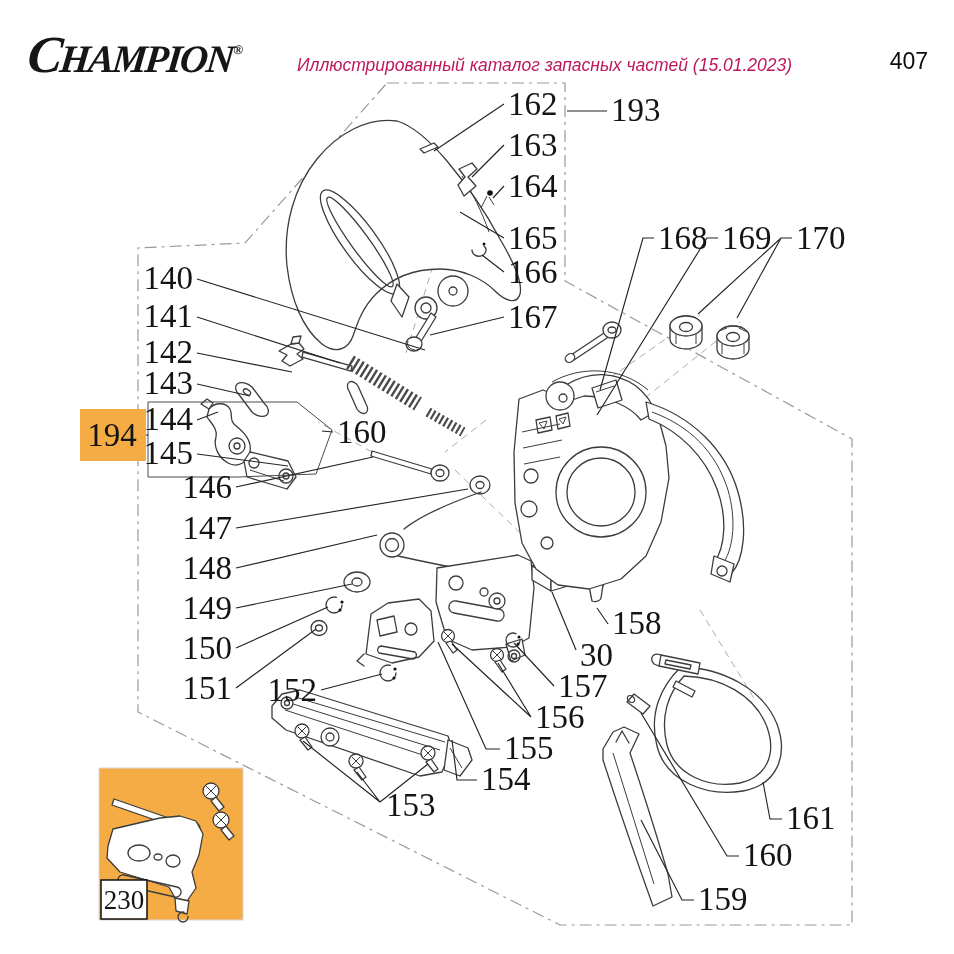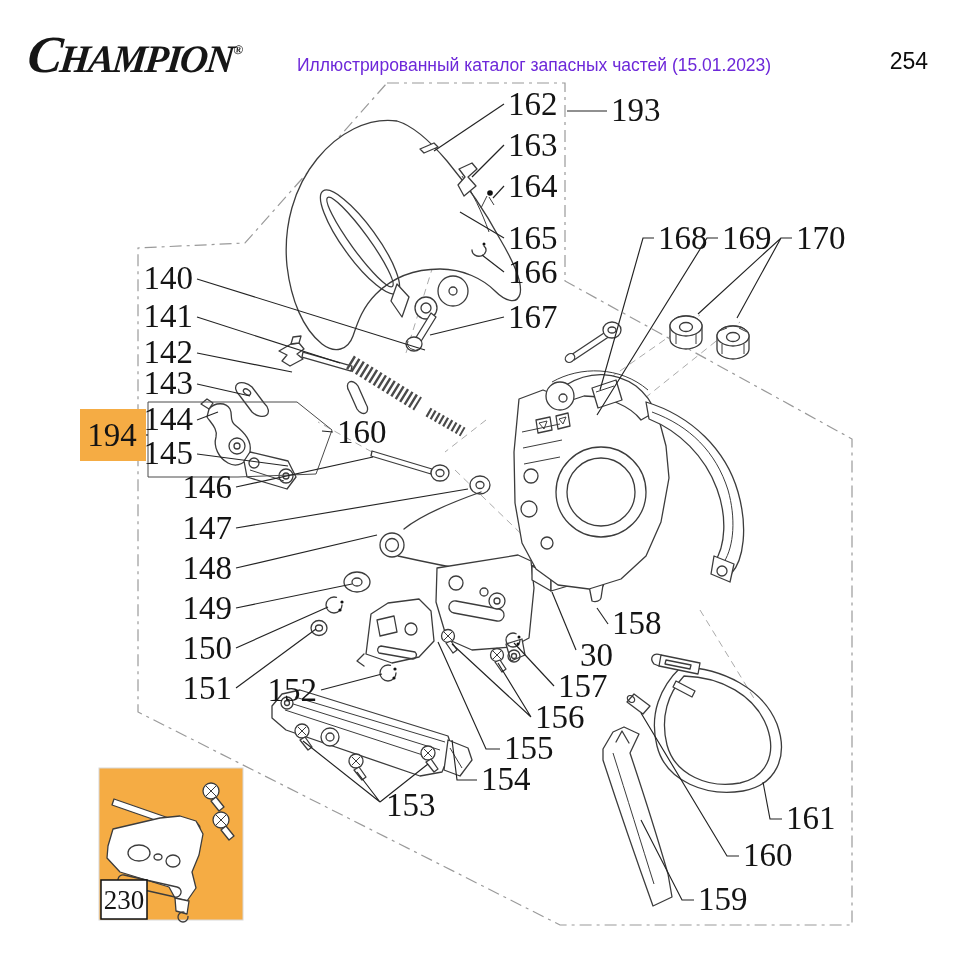--- a/index.html
+++ b/index.html
@@ -3,42 +3,42 @@
 <meta charset="utf-8">
 <style>
   html,body{margin:0;padding:0;background:#ffffff;}
   .page{position:relative;width:954px;height:954px;background:#fff;overflow:hidden;
         font-family:"Liberation Sans",sans-serif;color:#111;}
   .hdr-logo{position:absolute;left:28px;top:30px;font-family:"Liberation Serif",serif;
             font-weight:bold;font-style:italic;letter-spacing:-2px;transform:skewX(-6deg);
             font-size:39px;line-height:40px;color:#161616;white-space:nowrap;}
   .logo-c{font-size:52px;}
   .logo-reg{font-size:13px;font-style:normal;vertical-align:18px;letter-spacing:0;}
-  .hdr-title{position:absolute;left:297px;top:55px;font-size:17.5px;color:#6d28d9;}
+  .hdr-title{position:absolute;left:297px;top:55px;font-size:17.5px;color:#be185d;font-style:italic;}
   .hdr-page{position:absolute;right:26px;top:48px;font-size:23px;color:#0d0d0d;}
   svg{position:absolute;left:0;top:0;}
   .lbl{font-family:"Liberation Serif",serif;font-size:33px;fill:#141414;}
   .lbl-sm{font-family:"Liberation Serif",serif;font-size:27px;fill:#141414;}
   .part{stroke:#3c3c3c;stroke-width:1.3;fill:#ffffff;stroke-linejoin:round;stroke-linecap:round;}
   .partn{stroke:#3c3c3c;stroke-width:1.3;fill:none;stroke-linejoin:round;stroke-linecap:round;}
   .thin{stroke:#3c3c3c;stroke-width:1;fill:none;}
   .leader{stroke:#232323;stroke-width:1.15;fill:none;}
   .axis{stroke:#ababab;stroke-width:1;fill:none;stroke-dasharray:7 5;}
   .border{stroke:#9a9a9a;stroke-width:1.2;fill:none;stroke-dasharray:12 5 3 5;}
   .groupbox{stroke:#4a4a4a;stroke-width:1;fill:none;}
 </style>
 </head>
 <body>
 
 <div class="page">
 
   <div class="hdr-logo"><span class="logo-c">C</span><span>HAMPION</span><span class="logo-reg">®</span></div>
 
   <div class="hdr-title">Иллюстрированный каталог запасных частей (15.01.2023)</div>
-  <div class="hdr-page">254</div>
+  <div class="hdr-page">407</div>
 
   <svg width="954" height="954" viewBox="0 0 954 954">
 
     <polygon class="border" points="387,83 565,83 565,281 852,439 852,925 560,925 138,712 138,248 245,243"></polygon>
 
     <g>
       <line class="axis" x1="433" y1="266" x2="406" y2="353"></line>
       <line class="axis" x1="372" y1="452" x2="318" y2="422"></line>
       <line class="axis" x1="455" y1="470" x2="540" y2="552"></line>
       <line class="axis" x1="610" y1="378" x2="700" y2="315"></line>

